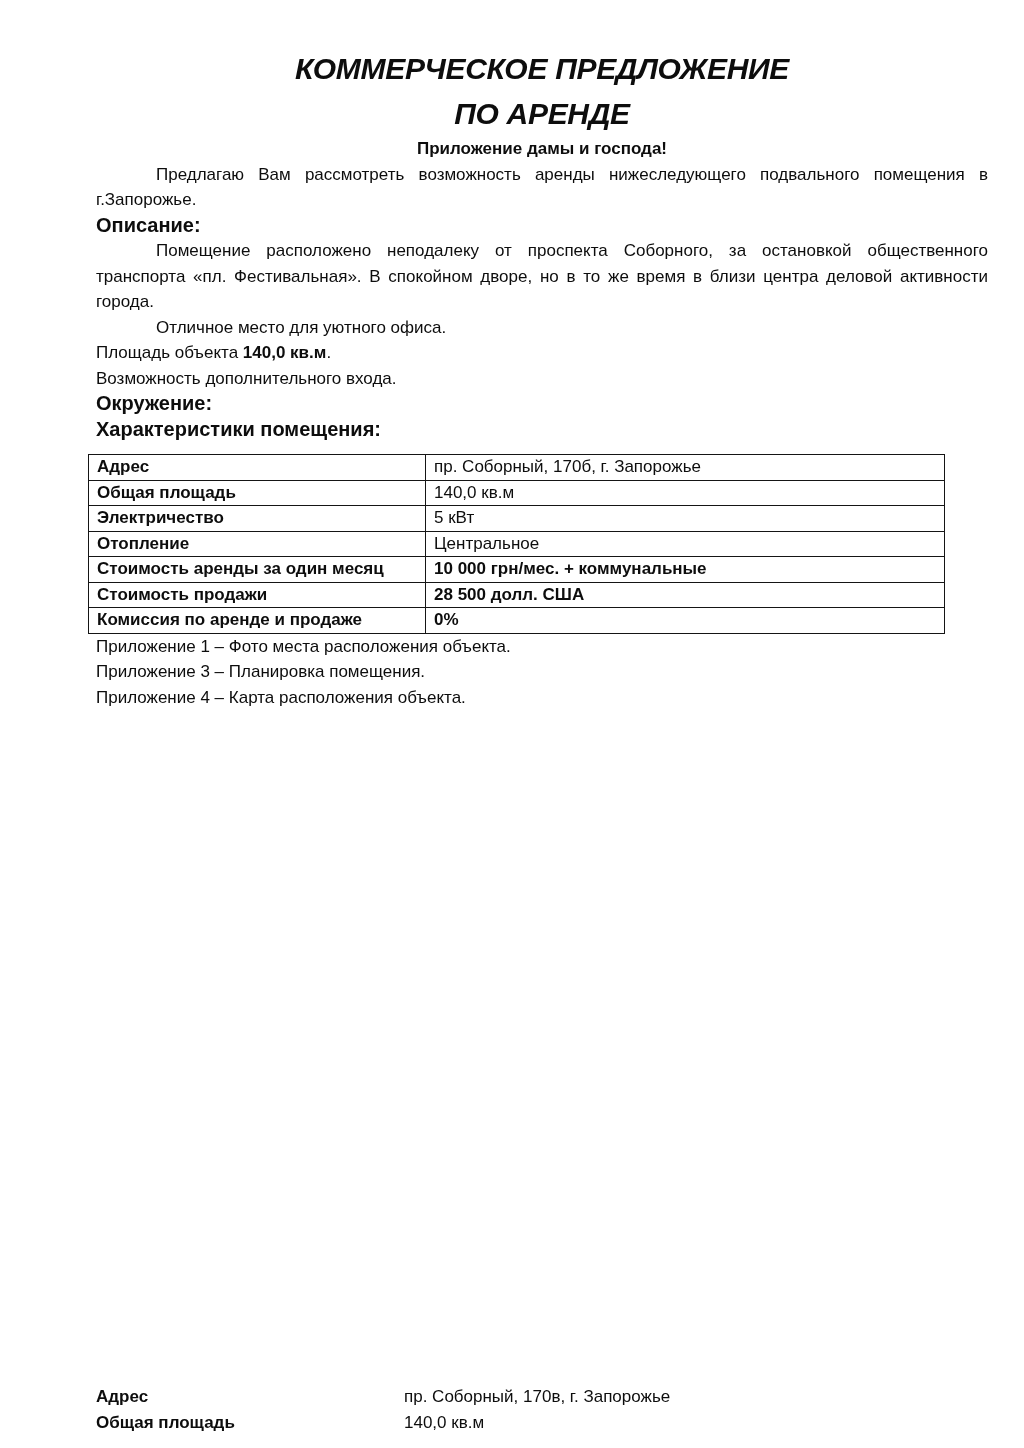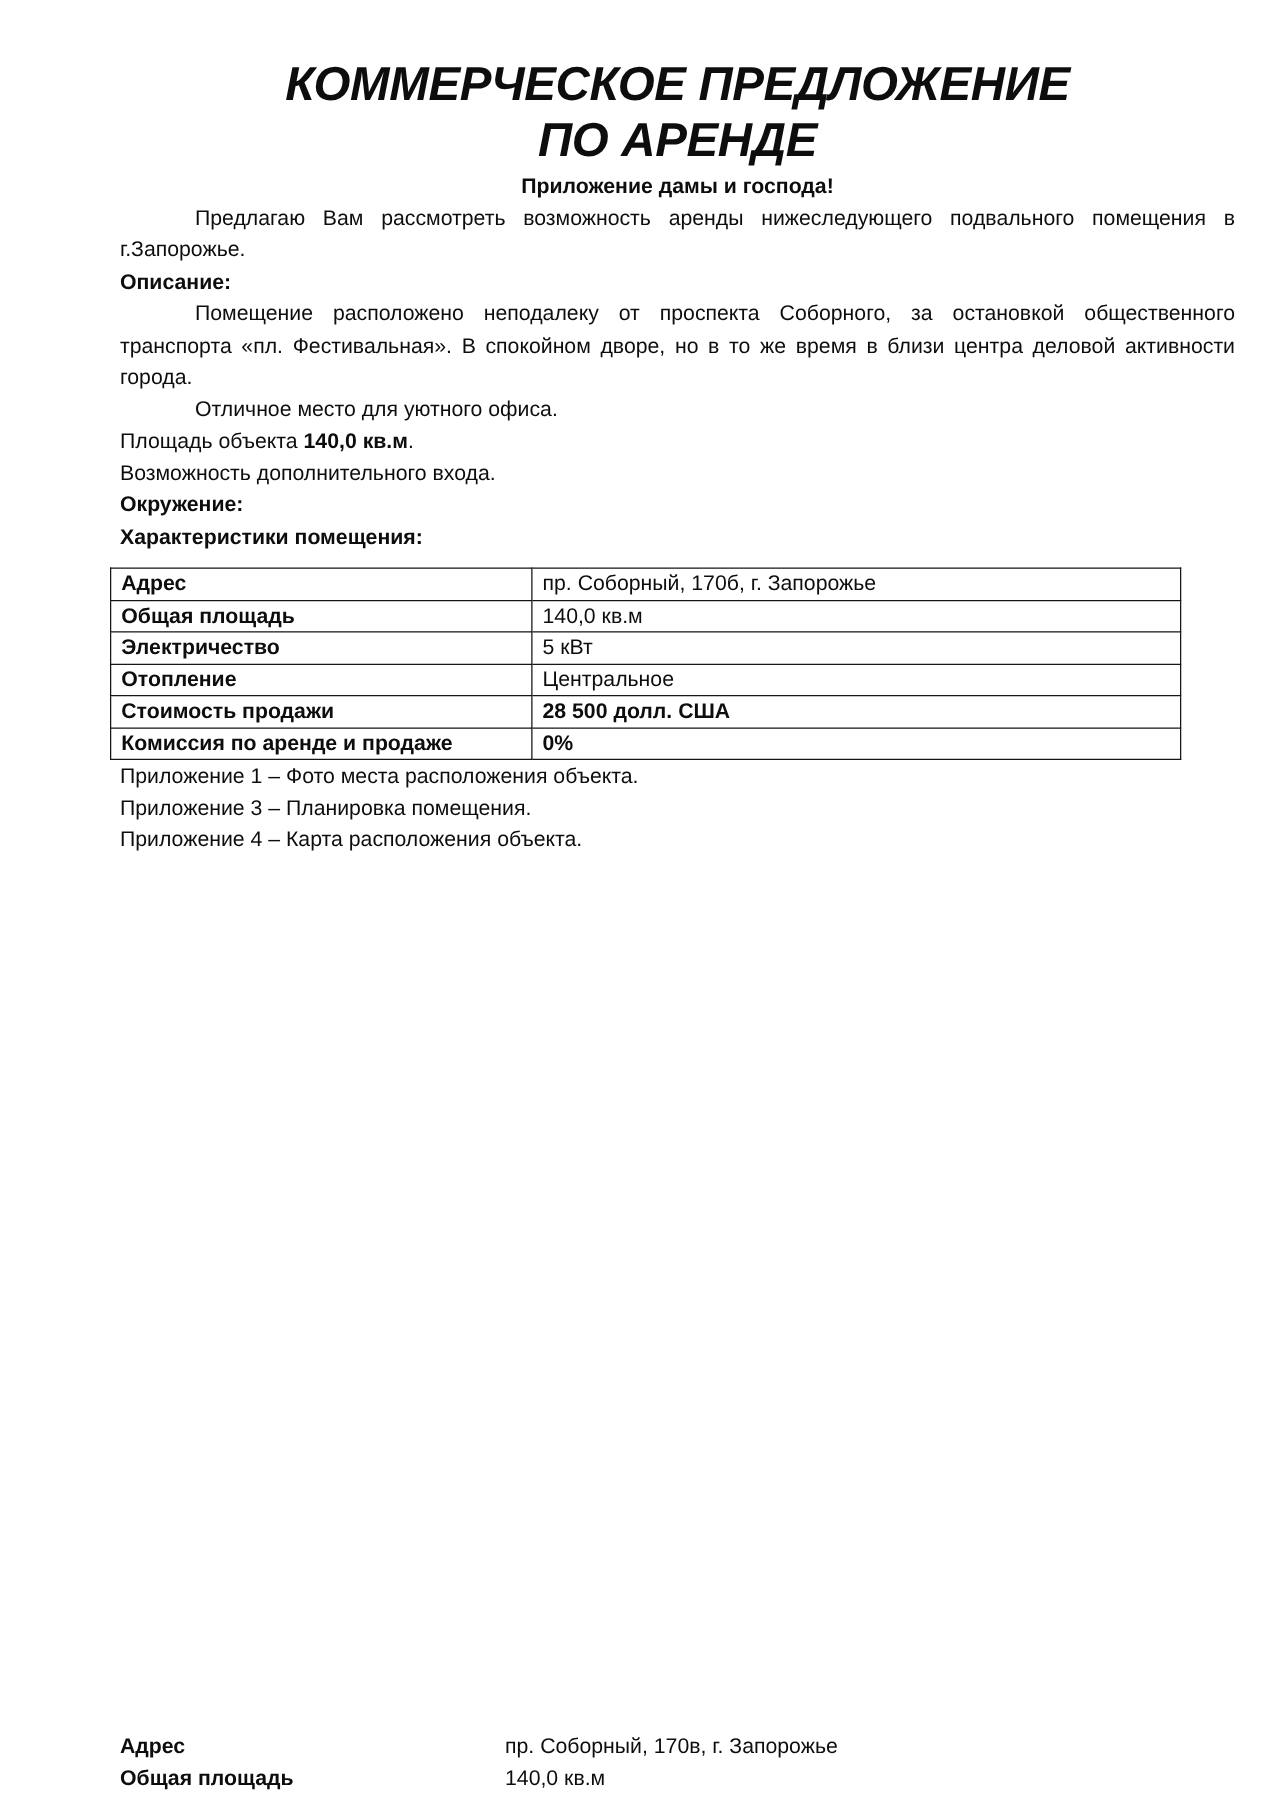--- a/index.html
+++ b/index.html
@@ -18,42 +18,42 @@
   }
   .content {
     margin-left: 96px;
     width: 892px;
     font-size: 17px;
     line-height: 25.5px;
   }
   .doc-title {
     margin-top: 46px;
     text-align: center;
-    font-size: 38px;
+    font-size: 30px;
     line-height: 45px;
     font-weight: 700;
     font-style: italic;
     letter-spacing: -0.3px;
   }
   .doc-title .title-line { display: block; }
   .greeting {
     margin-top: 70px;
     text-align: center;
     font-weight: 700;
   }
   p.para { margin: 0; }
   .justify { text-align: justify; }
   .indent { text-indent: 60px; }
   .mt-blank { margin-top: 25px; }
   .mt-20 { margin-top: 20px; }
   .mt-19 { margin-top: 19px; }
   .mt-21 { margin-top: 21px; }
   .mt-24 { margin-top: 24px; }
   .heading {
-    font-size: 17px;
+    font-size: 20px;
     font-weight: 700;
     line-height: 25.5px;
   }
   table.chars {
     margin-top: 12px;
     margin-left: -8px;
     width: 856px;
     border-collapse: collapse;
     table-layout: fixed;
   }
@@ -121,20 +121,24 @@
         </tr>
         <tr>
           <td class="col-label">Электричество</td>
           <td class="col-value">5 кВт</td>
         </tr>
         <tr>
           <td class="col-label">Отопление</td>
           <td class="col-value">Центральное</td>
         </tr>
         <tr class="bold-value">
+          <td class="col-label just">Стоимость аренды за один месяц</td>
+          <td class="col-value">10 000 грн/мес. + коммунальные</td>
+        </tr>
+        <tr class="bold-value">
           <td class="col-label">Стоимость продажи</td>
           <td class="col-value">28 500 долл. США</td>
         </tr>
         <tr class="bold-value">
           <td class="col-label just">Комиссия по аренде и продаже</td>
           <td class="col-value">0%</td>
         </tr>
       </tbody>
     </table>
 

